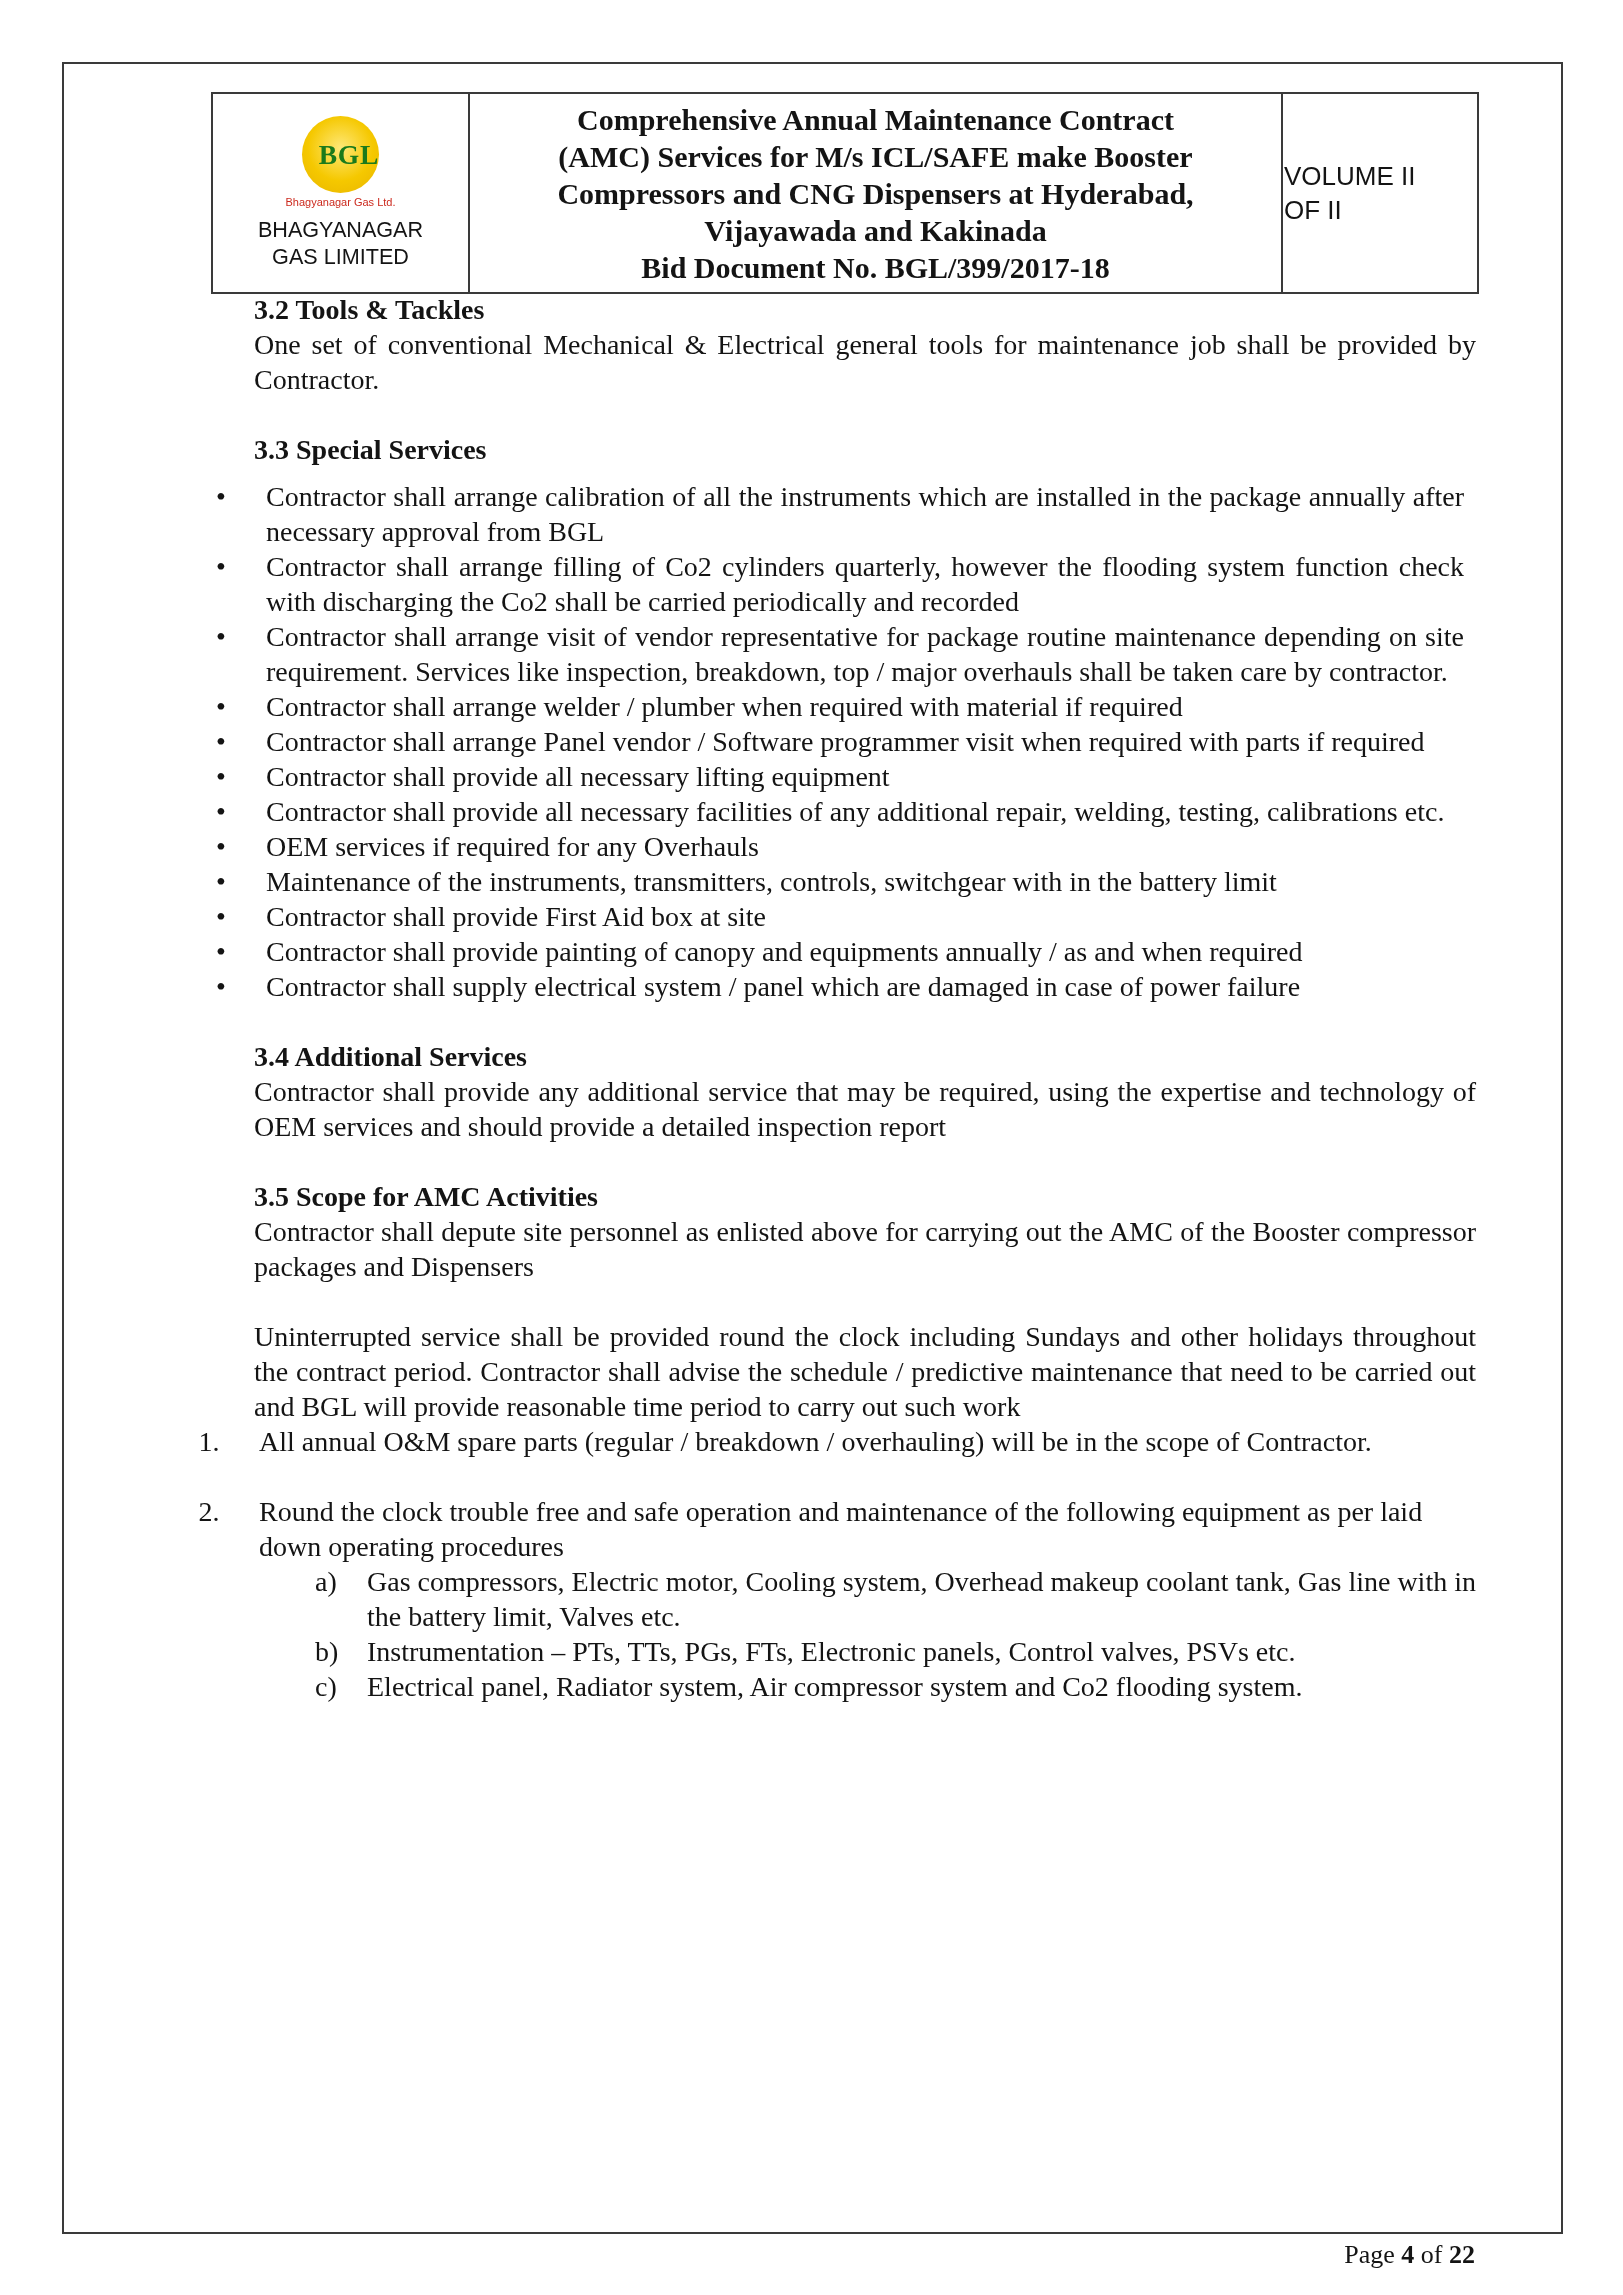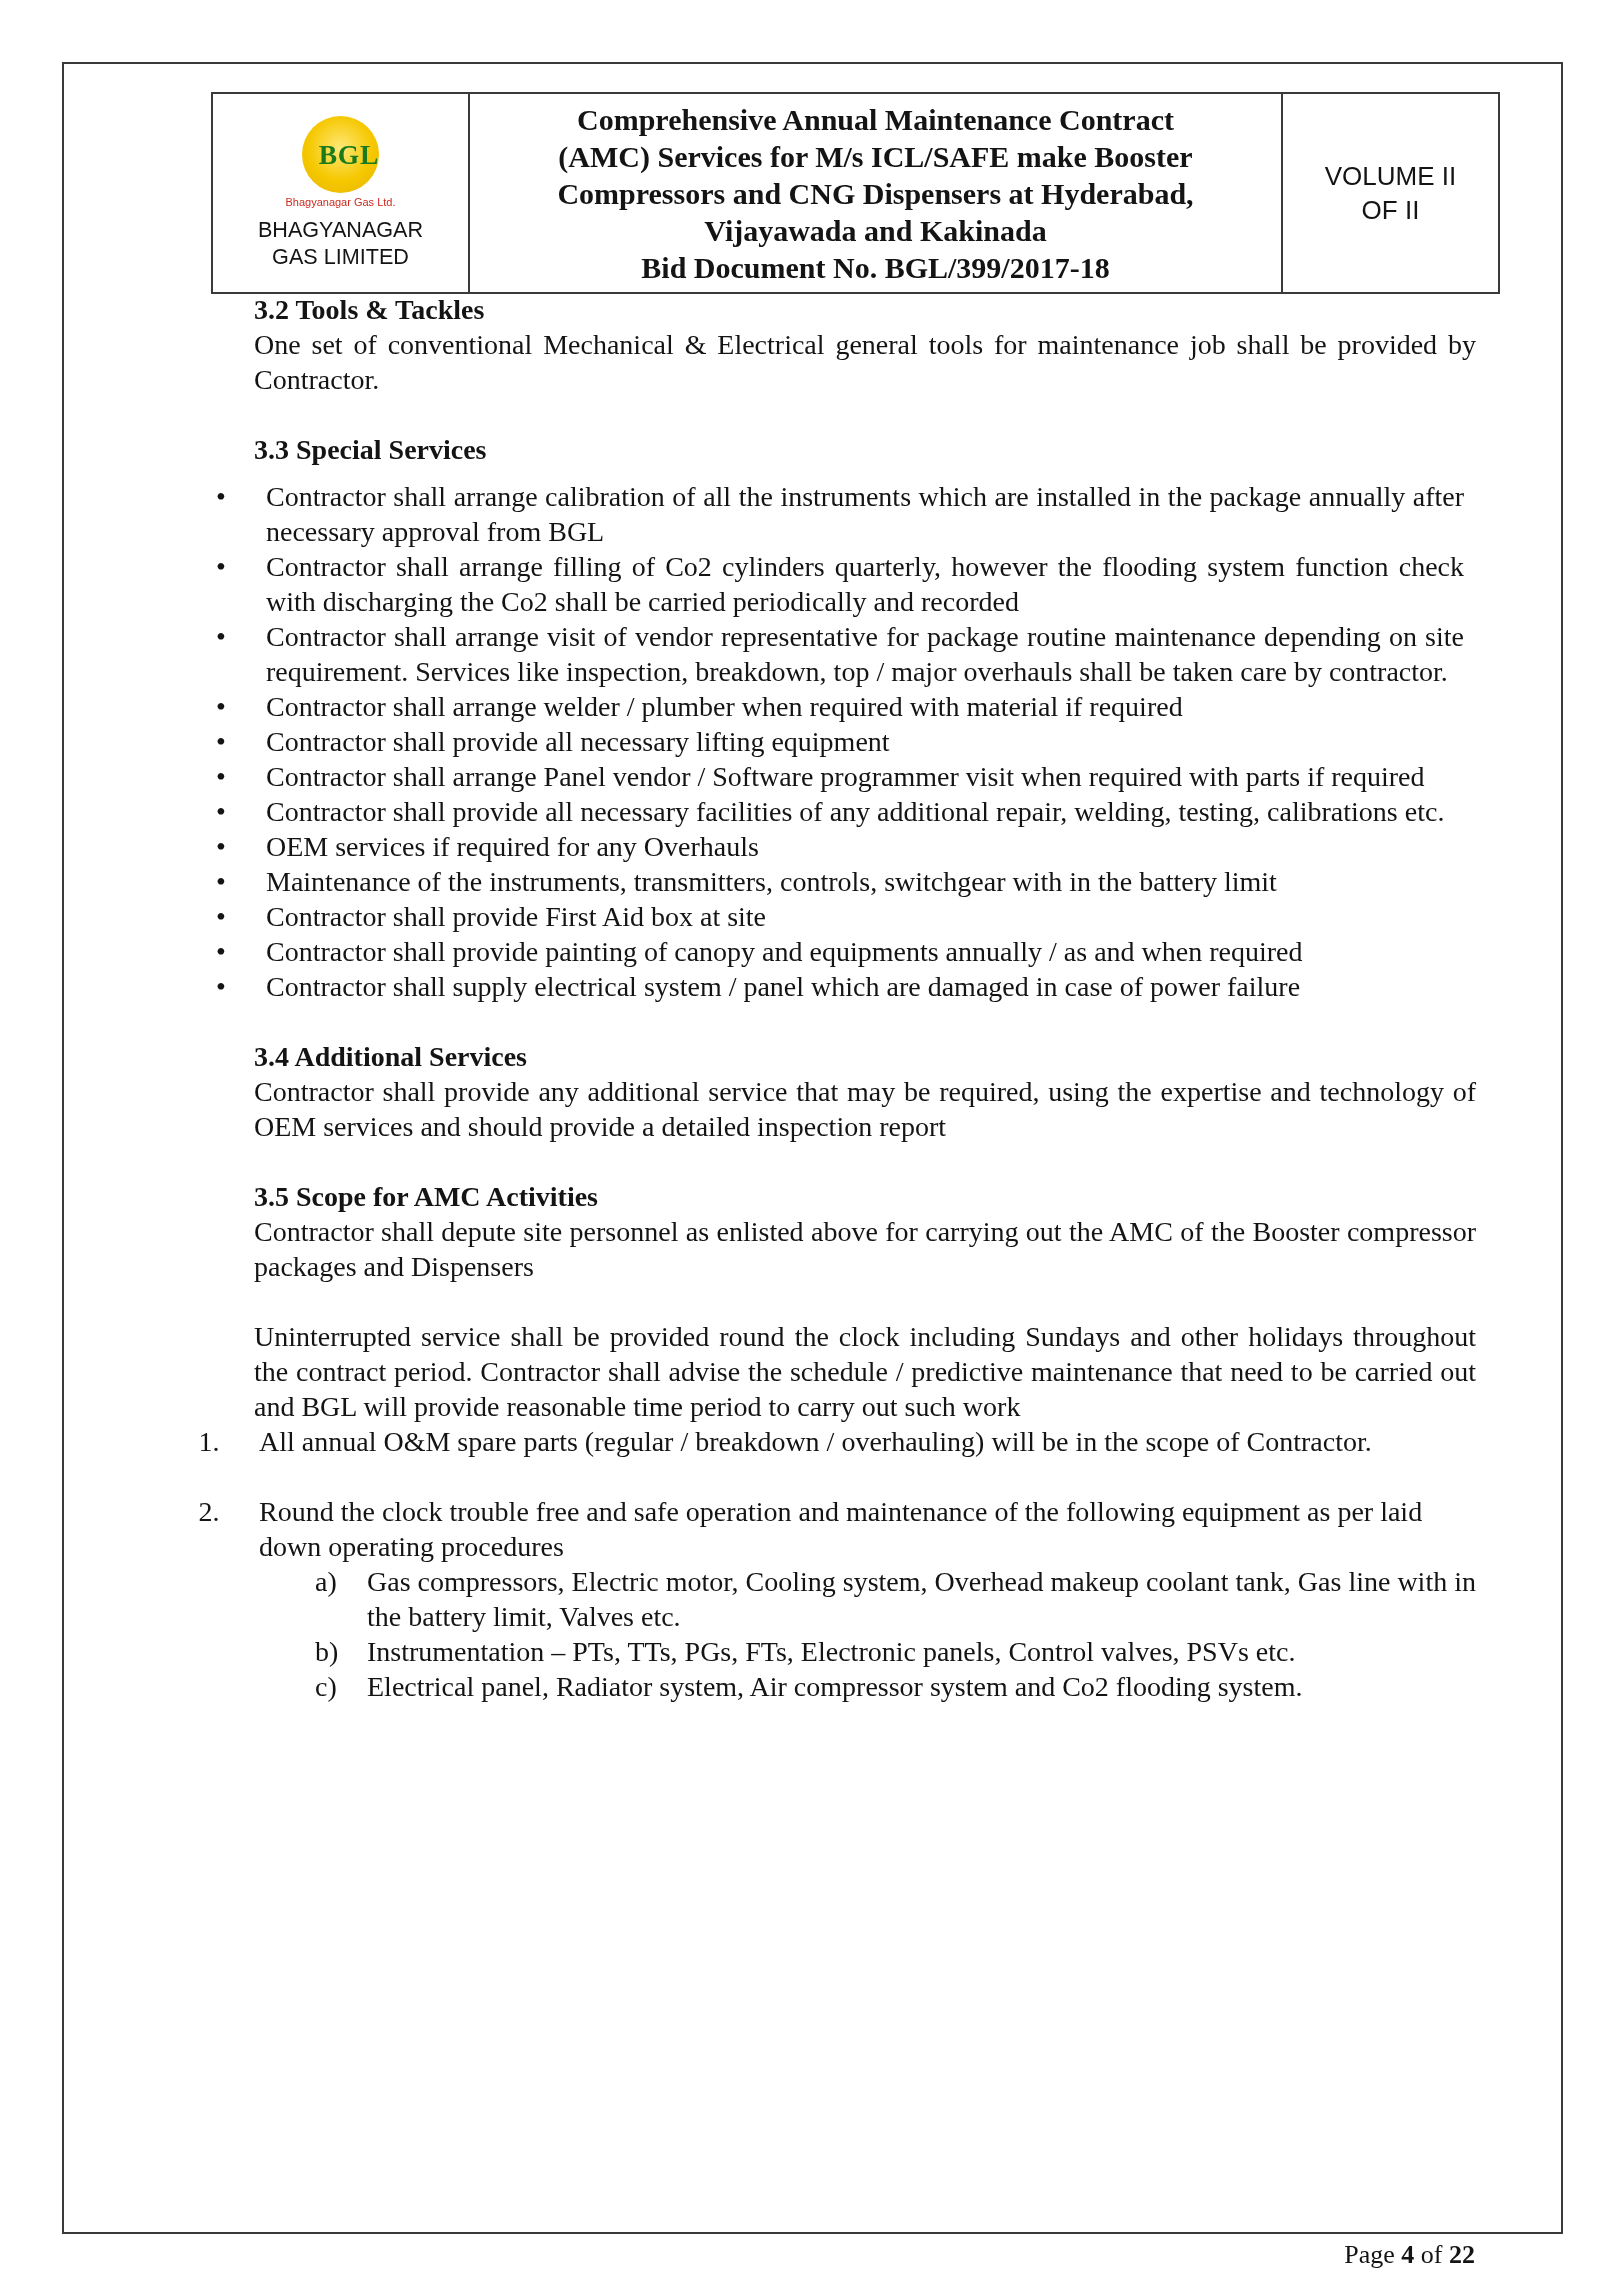--- a/index.html
+++ b/index.html
@@ -38,22 +38,22 @@
   .cell-logo { width: 257px; text-align: center; padding: 9.2px 6.5px; }
   .cell-title {
     width: 813px;
     text-align: center;
     font-weight: bold;
     font-size: 30px;
     line-height: 37px;
     padding: 6.5px 11.8px;
   }
   .cell-volume {
-    width: 217px;
-    text-align: center;
+    width: 196px;
+    text-align: left;
     font-family: "Liberation Sans", sans-serif;
     font-size: 26px;
     line-height: 34px;
   }
 
   .logo-sun {
     width: 77px; height: 77px;
     margin: 0 auto;
     border-radius: 50%;
     background: radial-gradient(circle at 50% 42%, #ffe878 0%, #f5c800 55%, #e8b400 100%);
@@ -162,22 +162,22 @@
 
   <div class="h-section first">3.2 Tools &amp; Tackles</div>
   <p class="para">One set of conventional Mechanical &amp; Electrical general tools for maintenance job shall be provided by Contractor.</p>
 
   <div class="h-section">3.3 Special Services</div>
   <ul class="bullets">
     <li>Contractor shall arrange calibration of all the instruments which are installed in the package annually after necessary approval from BGL</li>
     <li>Contractor shall arrange filling of Co2 cylinders quarterly, however the flooding system function check with discharging the Co2 shall be carried periodically and recorded</li>
     <li>Contractor shall arrange visit of vendor representative for package routine maintenance depending on site requirement. Services like inspection, breakdown, top / major overhauls shall be taken care by contractor.</li>
     <li>Contractor shall arrange welder / plumber when required with material if required</li>
+    <li>Contractor shall arrange Panel vendor / Software programmer visit when required with parts if required</li>
     <li>Contractor shall provide all necessary lifting equipment</li>
-    <li>Contractor shall arrange Panel vendor / Software programmer visit when required with parts if required</li>
     <li>Contractor shall provide all necessary facilities of any additional repair, welding, testing, calibrations etc.</li>
     <li>OEM services if required for any Overhauls</li>
     <li>Maintenance of the instruments, transmitters, controls, switchgear with in the battery limit</li>
     <li>Contractor shall provide First Aid box at site</li>
     <li>Contractor shall provide painting of canopy and equipments annually / as and when required</li>
     <li>Contractor shall supply electrical system / panel which are damaged in case of power failure</li>
   </ul>
 
   <div class="h-section">3.4 Additional Services</div>
   <p class="para">Contractor shall provide any additional service that may be required, using the expertise and technology of OEM services and should provide a detailed inspection report</p>

